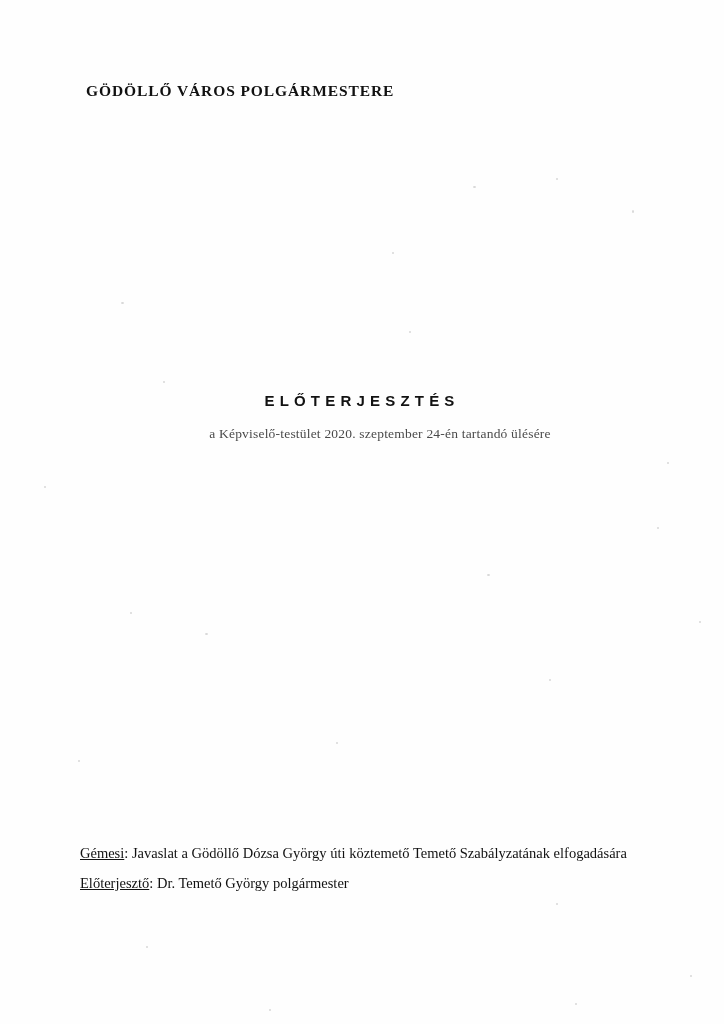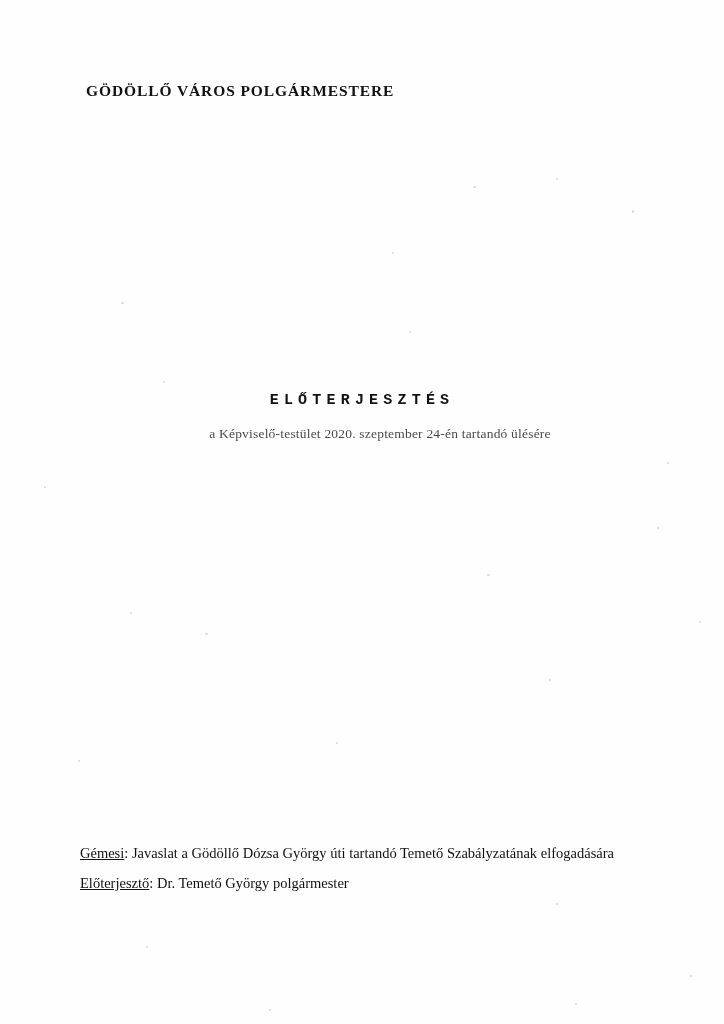--- a/index.html
+++ b/index.html
@@ -39,21 +39,21 @@
     font-size: 15.5px;
     letter-spacing: 0.9px;
     color: #111;
   }
   .doc-type {
     position: absolute;
     left: 0;
     right: 0;
     top: 392px;
     text-align: center;
-    font-family: Liberation Mono, monospace;
+    font-family: Liberation Sans, sans-serif;
     font-weight: bold;
     font-size: 15px;
     letter-spacing: 5.2px;
     color: #121212;
   }
   .doc-subtitle {
     position: absolute;
     left: 0;
     right: 0;
     top: 426px;
@@ -112,20 +112,20 @@
   </div>
 
   <div class="header-title">GÖDÖLLŐ VÁROS POLGÁRMESTERE</div>
 
   <div class="doc-type">ELŐTERJESZTÉS</div>
 
   <div class="doc-subtitle">a Képviselő-testület 2020. szeptember 24-én tartandó ülésére</div>
 
   <div class="meta">
     <div class="meta-row">
-      <span class="meta-label">Gémesi</span><span>: </span><span class="meta-value">Javaslat a  Gödöllő Dózsa György úti tartandó Temető Szabályzatának elfogadására</span>
+      <span class="meta-label">Gémesi</span><span>: </span><span class="meta-value">Javaslat a  Gödöllő Dózsa György úti köztemető Temető Szabályzatának elfogadására</span>
     </div>
     <div class="meta-row">
       <span class="meta-label">Előterjesztő</span><span>: </span><span class="meta-value">Dr. Temető György polgármester</span>
     </div>
   </div>
 
 </div>
 
 </body></html>

